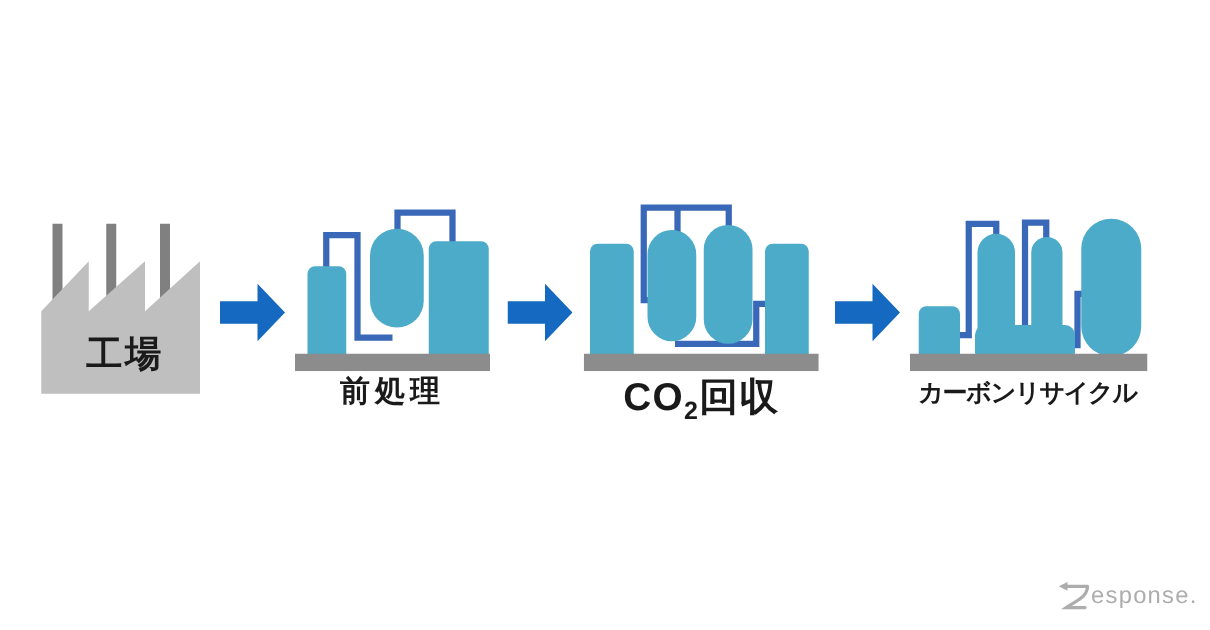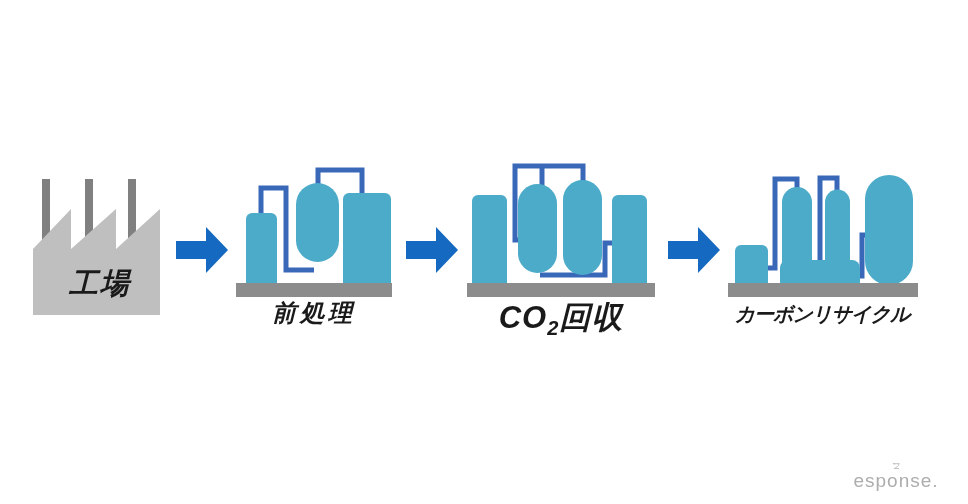--- a/index.html
+++ b/index.html
@@ -22,40 +22,38 @@
     background: var(--background);
     overflow: hidden;
   }
   .abs { position: absolute; }
   .step-label {
     position: absolute;
     text-align: center;
     font-weight: bold;
     color: var(--label);
     white-space: nowrap;
-    font-style: italic;
   }
   .factory-label { left: 41px; top: 264px; width: 118px; font-size: 29px; letter-spacing: 2px; }
   .pretreat-label { left: 236px; top: 297px; width: 156px; font-size: 24px; letter-spacing: 4px; }
   .co2-label { left: 467px; top: 297px; width: 188px; font-size: 31px; letter-spacing: 1px; text-align: center; }
   .co2-label sub { font-size: 20px; line-height: 0; }
   .carbon-label { left: 700px; top: 301px; width: 244px; font-size: 20px; letter-spacing: -1px; }
   .pipe { fill: none; stroke: var(--pipe); stroke-width: 5; }
   .tank { fill: var(--tank); }
   .platform { fill: var(--platform); }
   .arrow-shape { fill: var(--arrow); }
   .watermark {
     position: absolute;
     left: 834px; top: 462px;
     width: 124px; height: 30px;
     display: flex;
     align-items: center;
     justify-content: flex-end;
     color: var(--watermark);
-    flex-direction: column;
   }
   .watermark-text {
     font-size: 19px;
     letter-spacing: 1px;
     color: var(--watermark);
   }
 </style>
 </head>
 <body>
 

